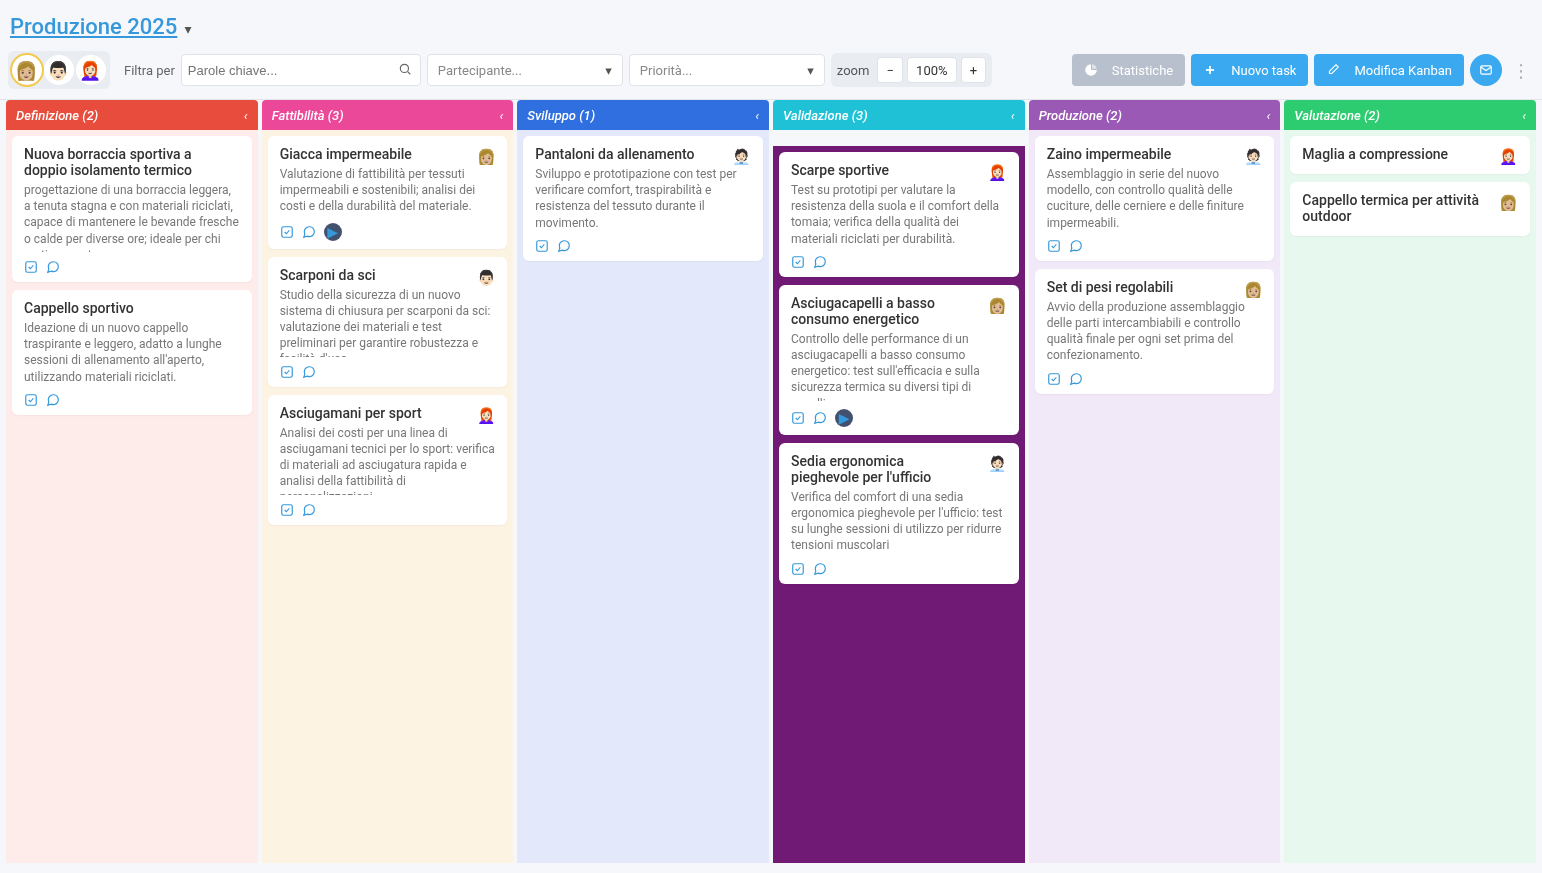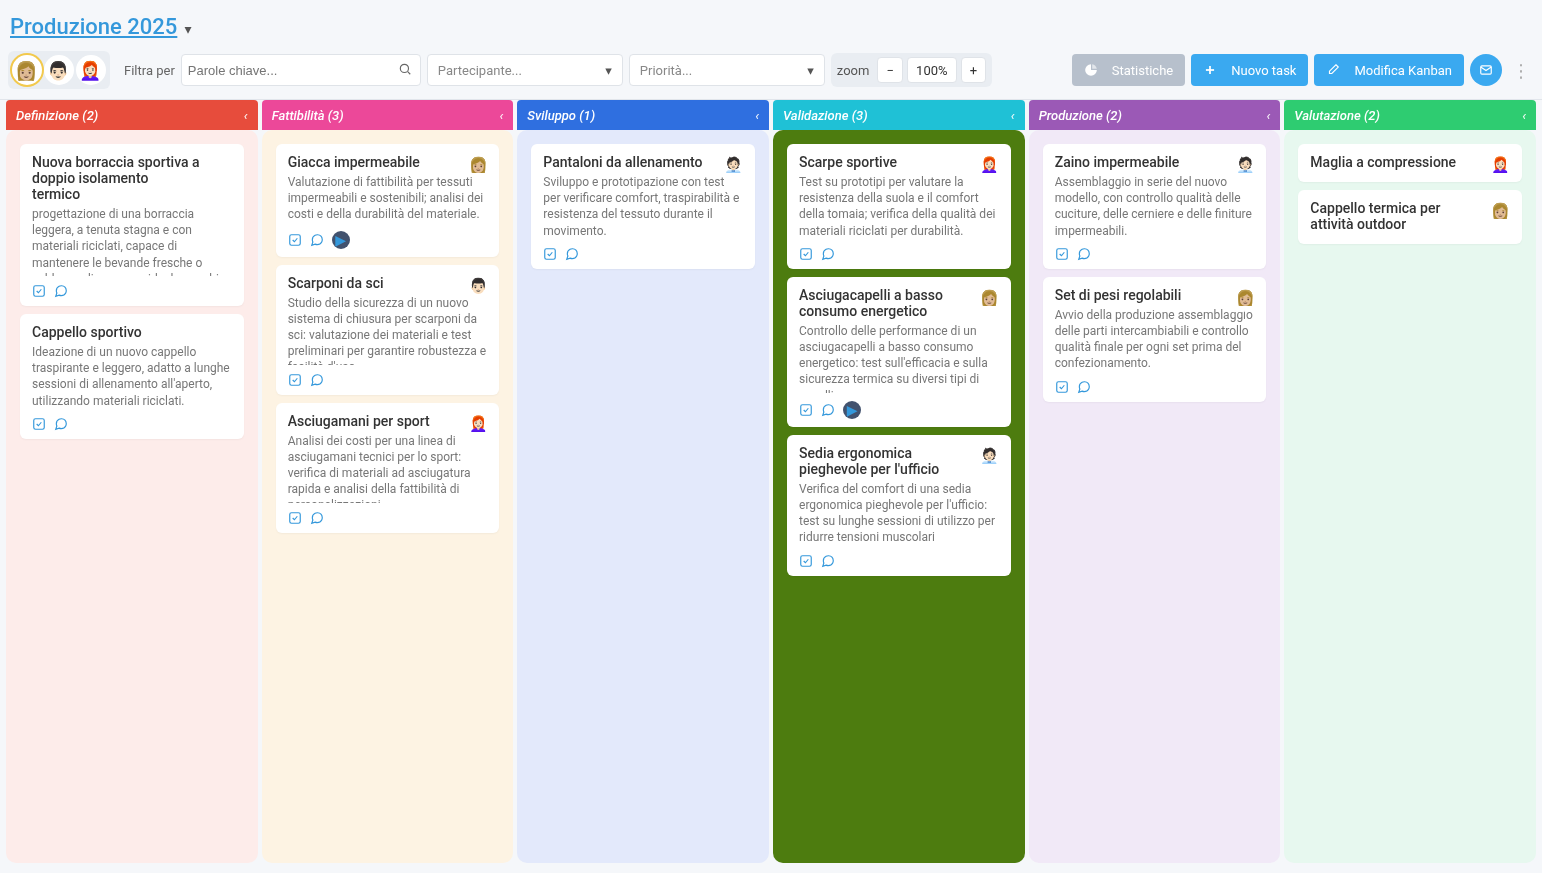--- a/index.html
+++ b/index.html
@@ -100,23 +100,22 @@
   border-radius:4px 4px 0 0;
   overflow:hidden;
 }
 .col-header {
   display:flex; align-items:center; justify-content:space-between;
   color:#fff; font-weight:500; font-size:13px;
   height:30px; padding:0 10px;font-style:italic;
 }
 .col-header .collapse { cursor:pointer; opacity:.9; }
 .col-body {
-  flex:1; padding:14px;
+  flex:1; padding:6px;
   overflow-y:auto;
-  border-radius:10px;
 }
 .card {
   background:#fff; border-radius:6px;
   padding:10px 12px 8px 12px;
   margin-bottom:8px;
   box-shadow: 0 1px 2px rgba(0,0,0,.04);
   position:relative;
 }
 .card .card-title {
   font-weight:500; font-size:14px; color:#333;
@@ -139,21 +138,21 @@
 .play-badge {
   width:18px; height:18px; border-radius:50%;
   background:#42526e; color:#fff;
   display:inline-flex; align-items:center; justify-content:center;
   font-size:9px;
 }
 
 .col.c0 .col-header{ background:#e74c3c; } .col.c0 .col-body{ background:#fdecea; }
 .col.c1 .col-header{ background:#ec4899; } .col.c1 .col-body{ background:#fdf3e3; }
 .col.c2 .col-header{ background:#2f6fe0; } .col.c2 .col-body{ background:#e3e9fb; }
-.col.c3 .col-header{ background:#1fc1d6; } .col.c3 .col-body{ background:#4d7c0f; }
+.col.c3 .col-header{ background:#1fc1d6; } .col.c3 .col-body{ background:#701a75;margin-top:16px; }
 .col.c4 .col-header{ background:#9b59b6; } .col.c4 .col-body{ background:#f1e9f7; }
 .col.c5 .col-header{ background:#2ecc71; } .col.c5 .col-body{ background:#e7f8ef; }
 svg.icon { width:14px; height:14px; }
 </style>
 </head>
 <body>
 
 <div class="header-title">
   <span class="title-link">Produzione 2025</span>
   <span class="chevron">▾</span>

